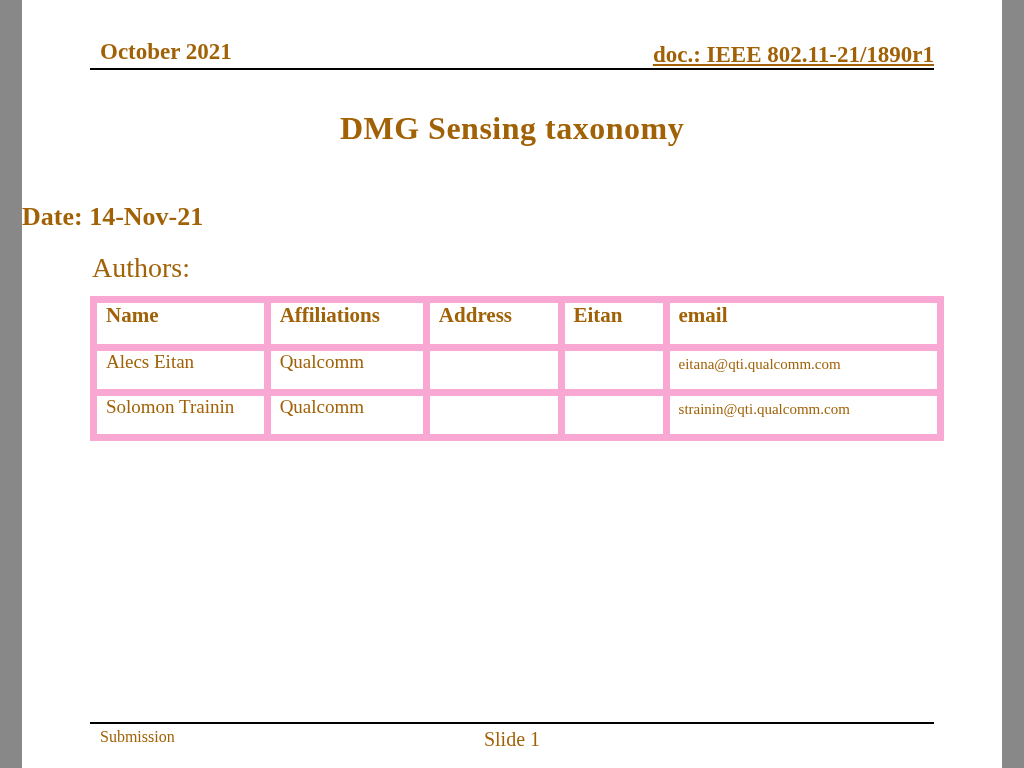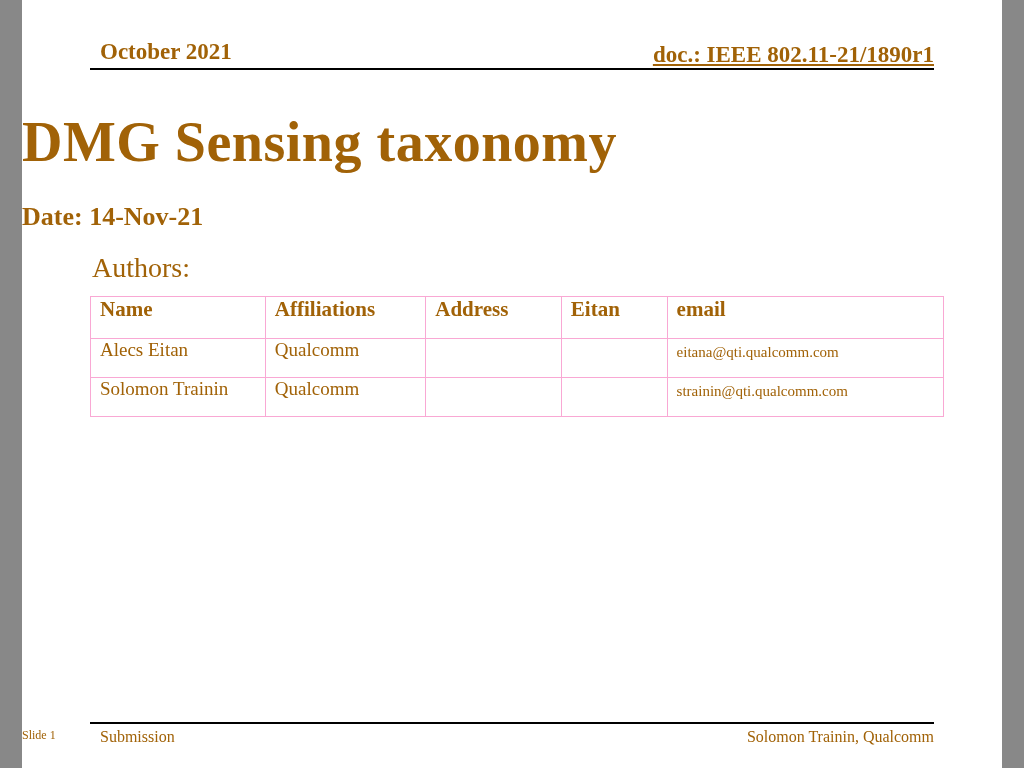--- a/index.html
+++ b/index.html
@@ -28,22 +28,22 @@
   }
   .hdr-rule {
     position: absolute;
     left: 68px; right: 68px; top: 68px;
     border-top: 2px solid #000;
   }
   
   .title {
     position: absolute;
     left: 0; right: 0; top: 110px;
-    text-align: left;
-    font-size: 56px; font-weight: bold;
+    text-align: center;
+    font-size: 32px; font-weight: bold;
     letter-spacing: 0.5px;
   }
   .date-line {
     position: absolute;
     left: 0; right: 0; top: 202px;
     font-size: 26px; font-weight: bold;
   }
   .authors-label {
     position: absolute;
     left: 70px; top: 252px;
@@ -54,21 +54,21 @@
     position: absolute;
     left: 68px; top: 296px;
     width: 854px;
   }
   table.authors {
     width: 100%;
     border-collapse: collapse;
     table-layout: fixed;
   }
   table.authors th, table.authors td {
-    border: 1px solid #f9a8d4;
+    border: 7px solid #f9a8d4;
     padding: 0 0 16px 9px;
     overflow: hidden;
     white-space: nowrap;
     text-align: left;
   }
   table.authors th {
     height: 37px;
     font-size: 21px; font-weight: bold;
     vertical-align: middle;
   }
@@ -94,21 +94,22 @@
     border-top: 2px solid #000;
   }
   .ftr-left {
     position: absolute;
     left: 78px; top: 728px;
     font-size: 16px;
   }
   .ftr-center {
     position: absolute;
     left: 0; right: 0; top: 728px;
-    font-size: 12px;
+    text-align: center;
+    font-size: 20px;
   }
   .ftr-right {
     position: absolute;
     right: 68px; top: 728px;
     font-size: 16px;
   }
 </style>
 </head>
 <body>
 
@@ -155,15 +156,14 @@
           <td></td>
           <td class="email-cell">strainin@qti.qualcomm.com</td>
         </tr>
       </tbody>
     </table>
   </div>
 
   <div class="ftr-rule"></div>
   <div class="ftr-left">Submission</div>
   <div class="ftr-center">Slide 1</div>
-  <div class="ftr-right">Solomon Trainin, Qualcomm</div>
 
 </div>
 
 </body></html>

